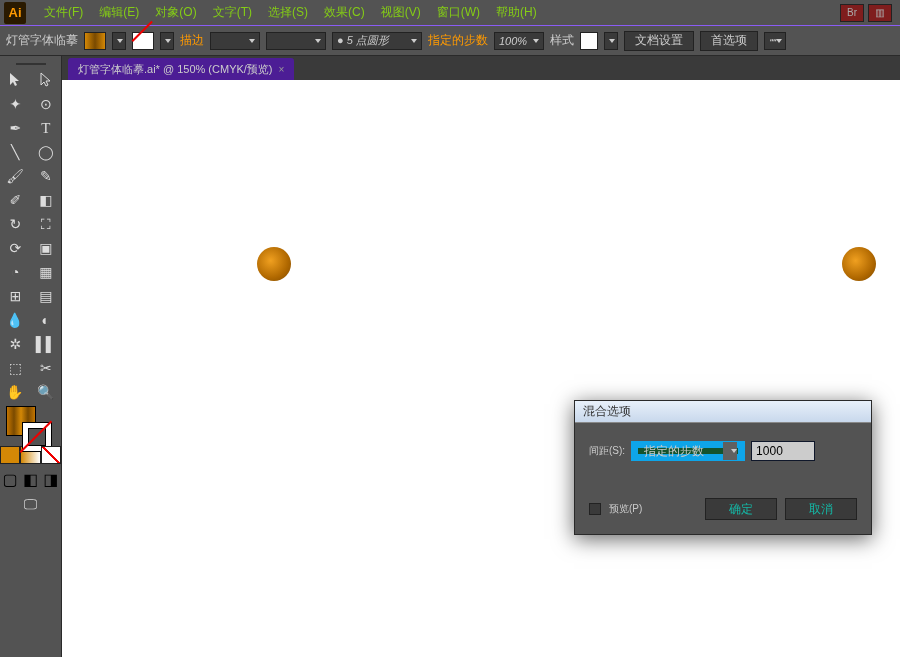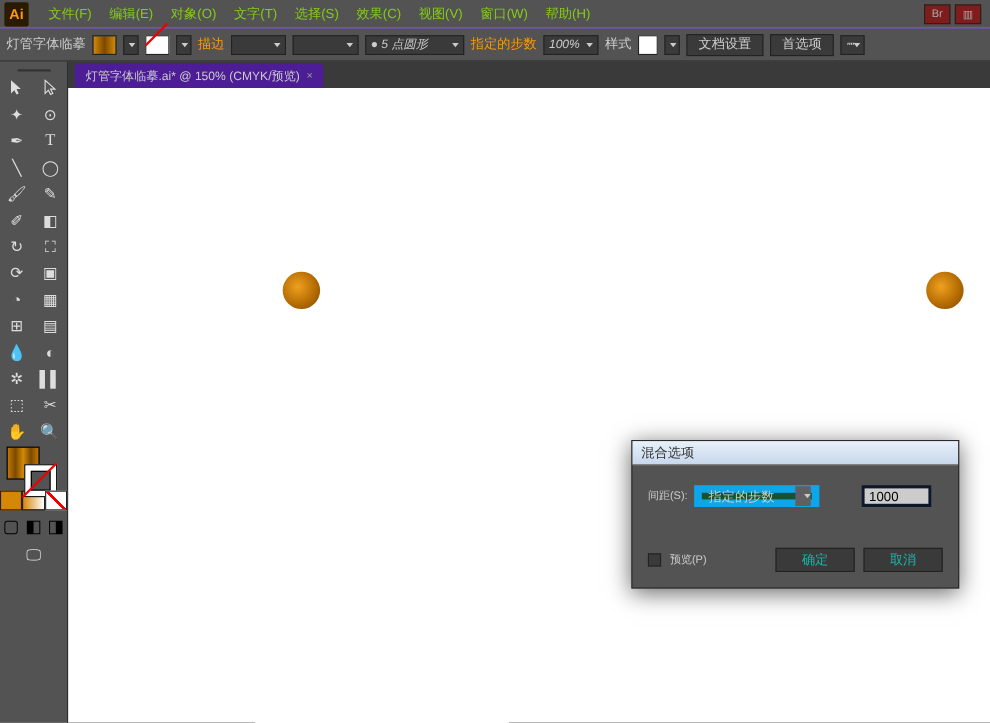--- a/index.html
+++ b/index.html
@@ -61,21 +61,21 @@
 .circ.b { right:24px; top:167px; }
 
 
 .dialog { position:absolute; left:512px; top:320px; width:298px; background:#535353; border:1px solid #2a2a2a; box-shadow:0 4px 20px rgba(0,0,0,0.6); }
 .dlg-title { background:linear-gradient(#e8f0fa,#c8d8ec); height:22px; font-size:12px; color:#333; display:flex; align-items:center; padding:0 8px; border-bottom:1px solid #888; }
 .dlg-body { padding:18px 14px 14px; }
 .dlg-row { display:flex; align-items:center; margin-bottom:14px; gap:6px; }
 .dlg-label { color:#ccc; font-size:10px; }
 .dlg-select { background:#14532d; border:7px solid #0ea5e9; height:20px; width:114px; color:#ccc; font-size:12px; display:flex; align-items:center; padding:0 6px; }
 .dlg-select .caret-box { margin-left:auto; width:14px; height:18px; background:#606060; display:flex; align-items:center; justify-content:center; margin-right:-5px; }
-.dlg-input { background:#ccc; border:3px solid #0f172a; width:64px; height:20px; font-size:12px; padding:0 4px; color:#000;margin-left:32px; }
+.dlg-input { background:#ccc; border:1px solid #0f172a; width:64px; height:20px; font-size:12px; padding:0 4px; color:#000; }
 .icon-btn { width:30px; height:20px; background:#3a3a3a; border:1px solid #222; display:flex; align-items:center; justify-content:center; }
 .icon-btn.active { border-color:#ff9a00; }
 .icon-btn svg { width:22px; height:10px; }
 .dlg-foot { display:flex; align-items:center; gap:8px;margin-top:37px; }
 .chk { width:12px; height:12px; background:#3a3a3a; border:1px solid #222; }
 .dlg-btn { background:#3a3a3a; border:1px solid #222; height:22px; width:72px; color:#14b8a6; font-size:12px; display:flex; align-items:center; justify-content:center; cursor:pointer; }
 .dlg-foot .spacer { flex:1; }
 </style>
 </head>
 <body>

